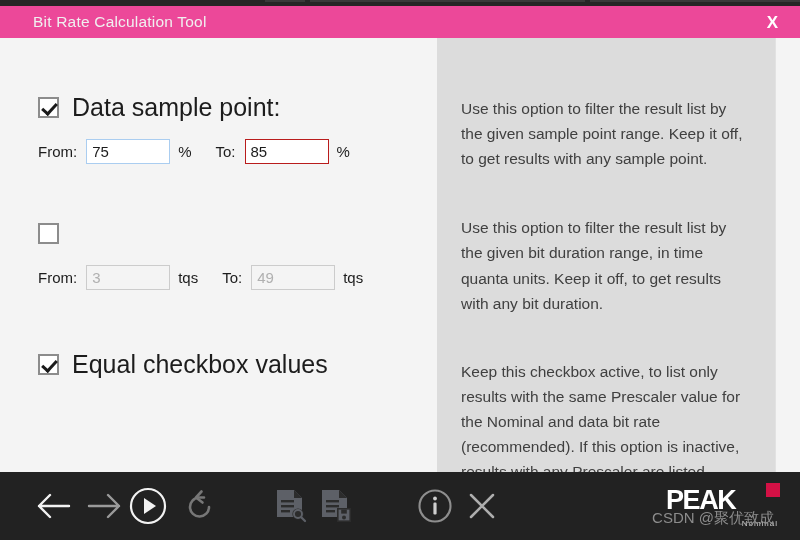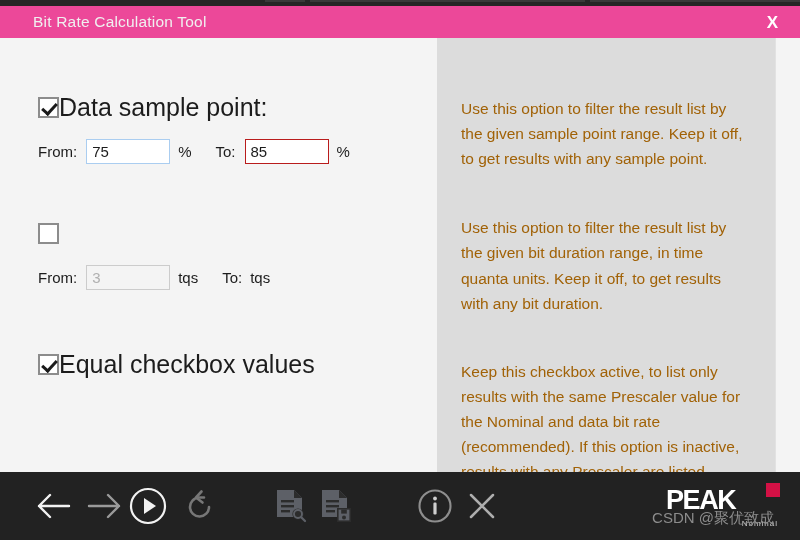--- a/index.html
+++ b/index.html
@@ -106,21 +106,21 @@
     border-left: 1px solid #e2e2e2;
     cursor: pointer;
   }
 
   
   .option-group { margin-bottom: 0; }
 
   .opt-header {
     display: flex;
     align-items: center;
-    gap: 0;
+    gap: 13px;
     height: 38px;
     cursor: pointer;
     user-select: none;
   }
 
   .checkbox {
     width: 21px; height: 21px;
     border: 2px solid #8c8c8c;
     background: #ffffff;
     position: relative;
@@ -183,21 +183,21 @@
 
   
   .group-1 { margin-top: 22px; }
   .group-2 { margin-top: 50px; }
   .group-3 { margin-top: 55px; }
 
   
   .help-block {
     font-size: 15.5px;
     line-height: 1.62;
-    color: #a16207;
+    color: #404040;
     padding-left: 10px;
   }
   .help-1 { margin-top: 30px; }
   .help-2 { margin-top: 44px; }
   .help-3 { margin-top: 43px; }
 
   
   .toolbar {
     position: absolute;
     bottom: 0; left: 0;
@@ -303,20 +303,21 @@
 
       <div class="option-group group-2">
         <div class="opt-header">
           <div class="checkbox"></div>
         </div>
         <div class="range-row disabled">
           <span class="range-label" style="color:#1c1c1c">From:</span>
           <input class="num-input disabled" type="text" disabled="" value="3" style="">
           <span class="unit" style="color:#1c1c1c">tqs</span>
           <span class="range-label gap-to" style="color:#1c1c1c">To:</span>
+          <input class="num-input disabled" type="text" disabled="" value="49" style="">
           <span class="unit" style="color:#1c1c1c">tqs</span>
         </div>
       </div>
 
       <div class="option-group group-3">
         <div class="opt-header">
           <div class="checkbox checked"></div>
           <div class="opt-title">Equal checkbox values</div>
         </div>
       </div>

